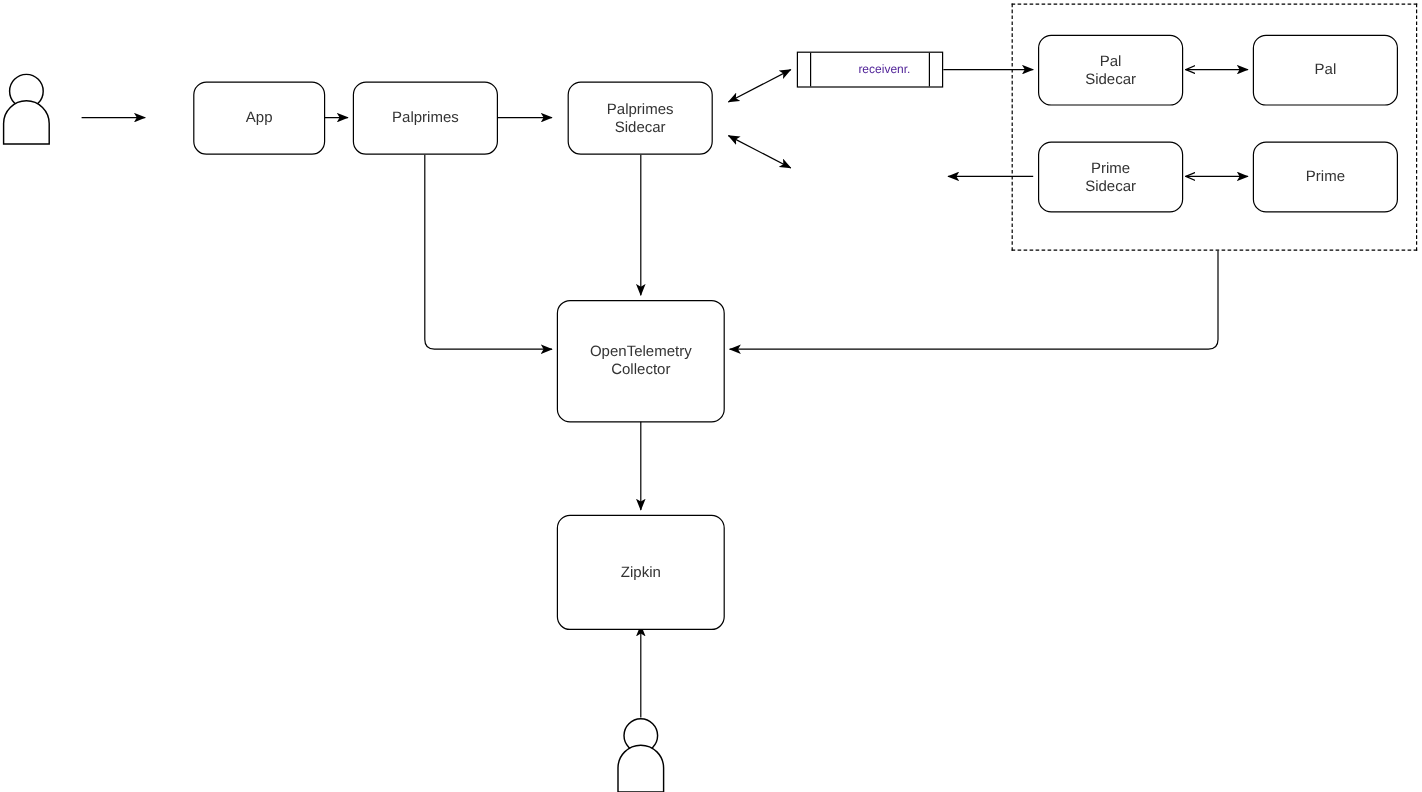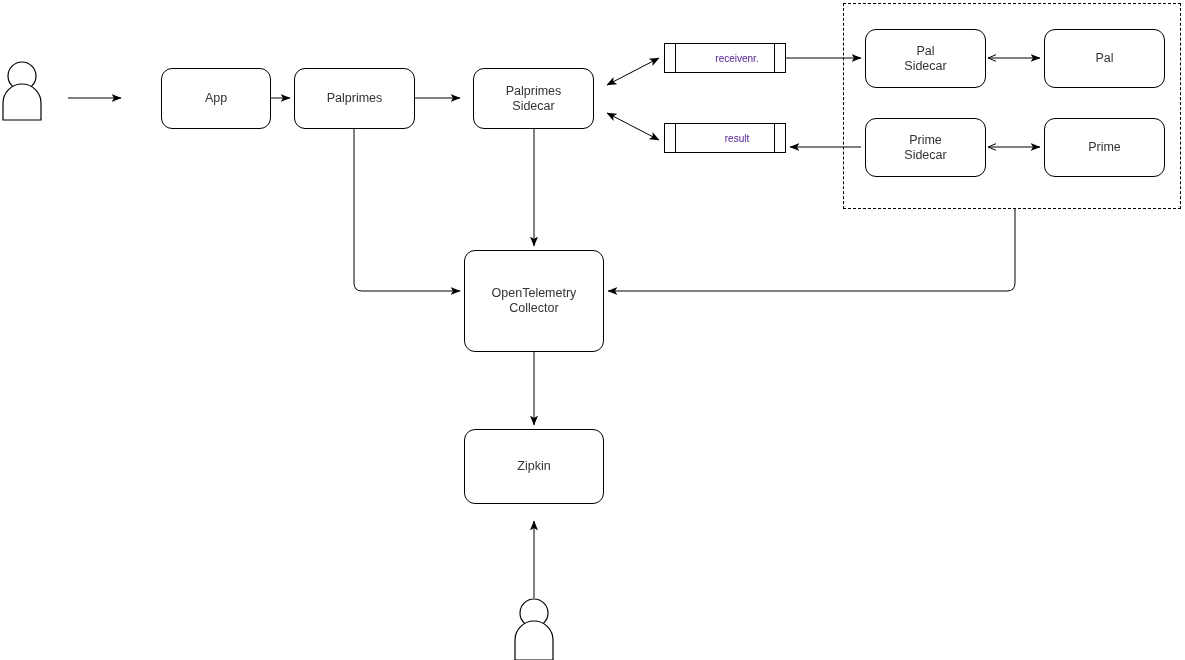--- a/index.html
+++ b/index.html
@@ -153,19 +153,18 @@
   <div class="node" style="left:1044px; top:29px; width:121px; height:59px;">Pal</div>
 
   <div class="node" style="left:865px; top:118px; width:121px; height:59px;">Prime
 Sidecar</div>
 
   <div class="node" style="left:1044px; top:118px; width:121px; height:59px;">Prime</div>
 
   <div class="node" style="left:464px; top:250px; width:140px; height:102px;">OpenTelemetry
 Collector</div>
 
-  <div class="node" style="left:464px; top:429px; width:140px; height:75px;">Zipkin</div>
+  <div class="node" style="left:464px; top:429px; width:140px; height:96px;">Zipkin</div>
 
   <div class="queue" style="left:664px; top:43px; width:122px; height:30px;">receivenr.</div>
 
-  <div class="queue" style="left:664px; top:123px; width:122px; height:30px;">result</div>
 
 </div>
 
 </body></html>

